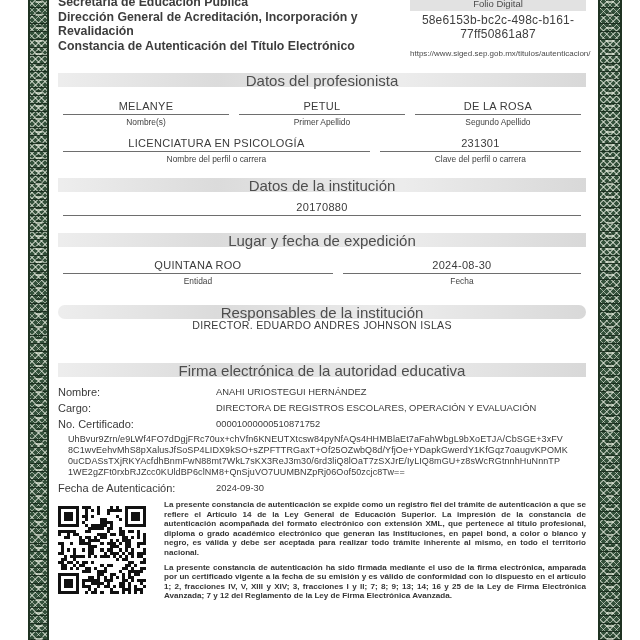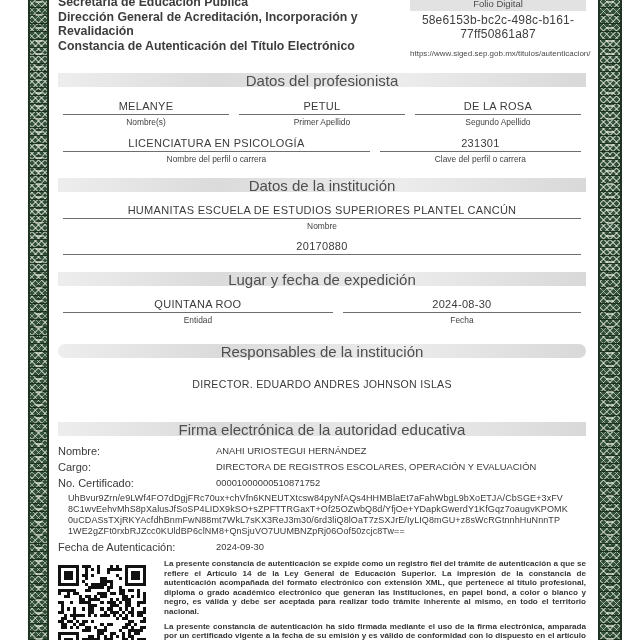--- a/index.html
+++ b/index.html
@@ -95,46 +95,40 @@
       <div class="value">LICENCIATURA EN PSICOLOGÍA</div>
       <div class="label">Nombre del perfil o carrera</div>
     </div>
     <div class="field w36">
       <div class="value">231301</div>
       <div class="label">Clave del perfil o carrera</div>
     </div>
   </div>
 
   <div class="section-bar" style="margin-top:14px;">Datos de la institución</div>
-  <div class="field-row" style="margin-top:12px;">
-    <div class="field w100">
-      <div class="value">HUMANITAS ESCUELA DE ESTUDIOS SUPERIORES PLANTEL CANCÚN</div>
-      <div class="label">Nombre</div>
-    </div>
-  </div>
   <div class="field-row" style="margin-top:9px;">
     <div class="field w100">
       <div class="value">20170880</div>
     </div>
   </div>
 
   <div class="section-bar" style="margin-top:17px;">Lugar y fecha de expedición</div>
   <div class="field-row" style="margin-top:12px;">
     <div class="field w52">
       <div class="value">QUINTANA ROO</div>
       <div class="label">Entidad</div>
     </div>
     <div class="field w44">
       <div class="value">2024-08-30</div>
       <div class="label">Fecha</div>
     </div>
   </div>
 
   <div class="section-bar" style="margin-top:19px;border-radius:7px;">Responsables de la institución</div>
-  <div class="director-line" style="margin-top:20px;">DIRECTOR. EDUARDO ANDRES JOHNSON ISLAS</div>
+  <div class="director-line" style="margin-top:0;">DIRECTOR. EDUARDO ANDRES JOHNSON ISLAS</div>
 
   <div class="section-bar" style="margin-top:32px;">Firma electrónica de la autoridad educativa</div>
   <div style="margin-top:9px;">
     <div class="sig-row">
       <div class="sig-label">Nombre:</div>
       <div class="sig-value">ANAHI URIOSTEGUI HERNÁNDEZ</div>
     </div>
     <div class="sig-row">
       <div class="sig-label">Cargo:</div>
       <div class="sig-value">DIRECTORA DE REGISTROS ESCOLARES, OPERACIÓN Y EVALUACIÓN</div>

